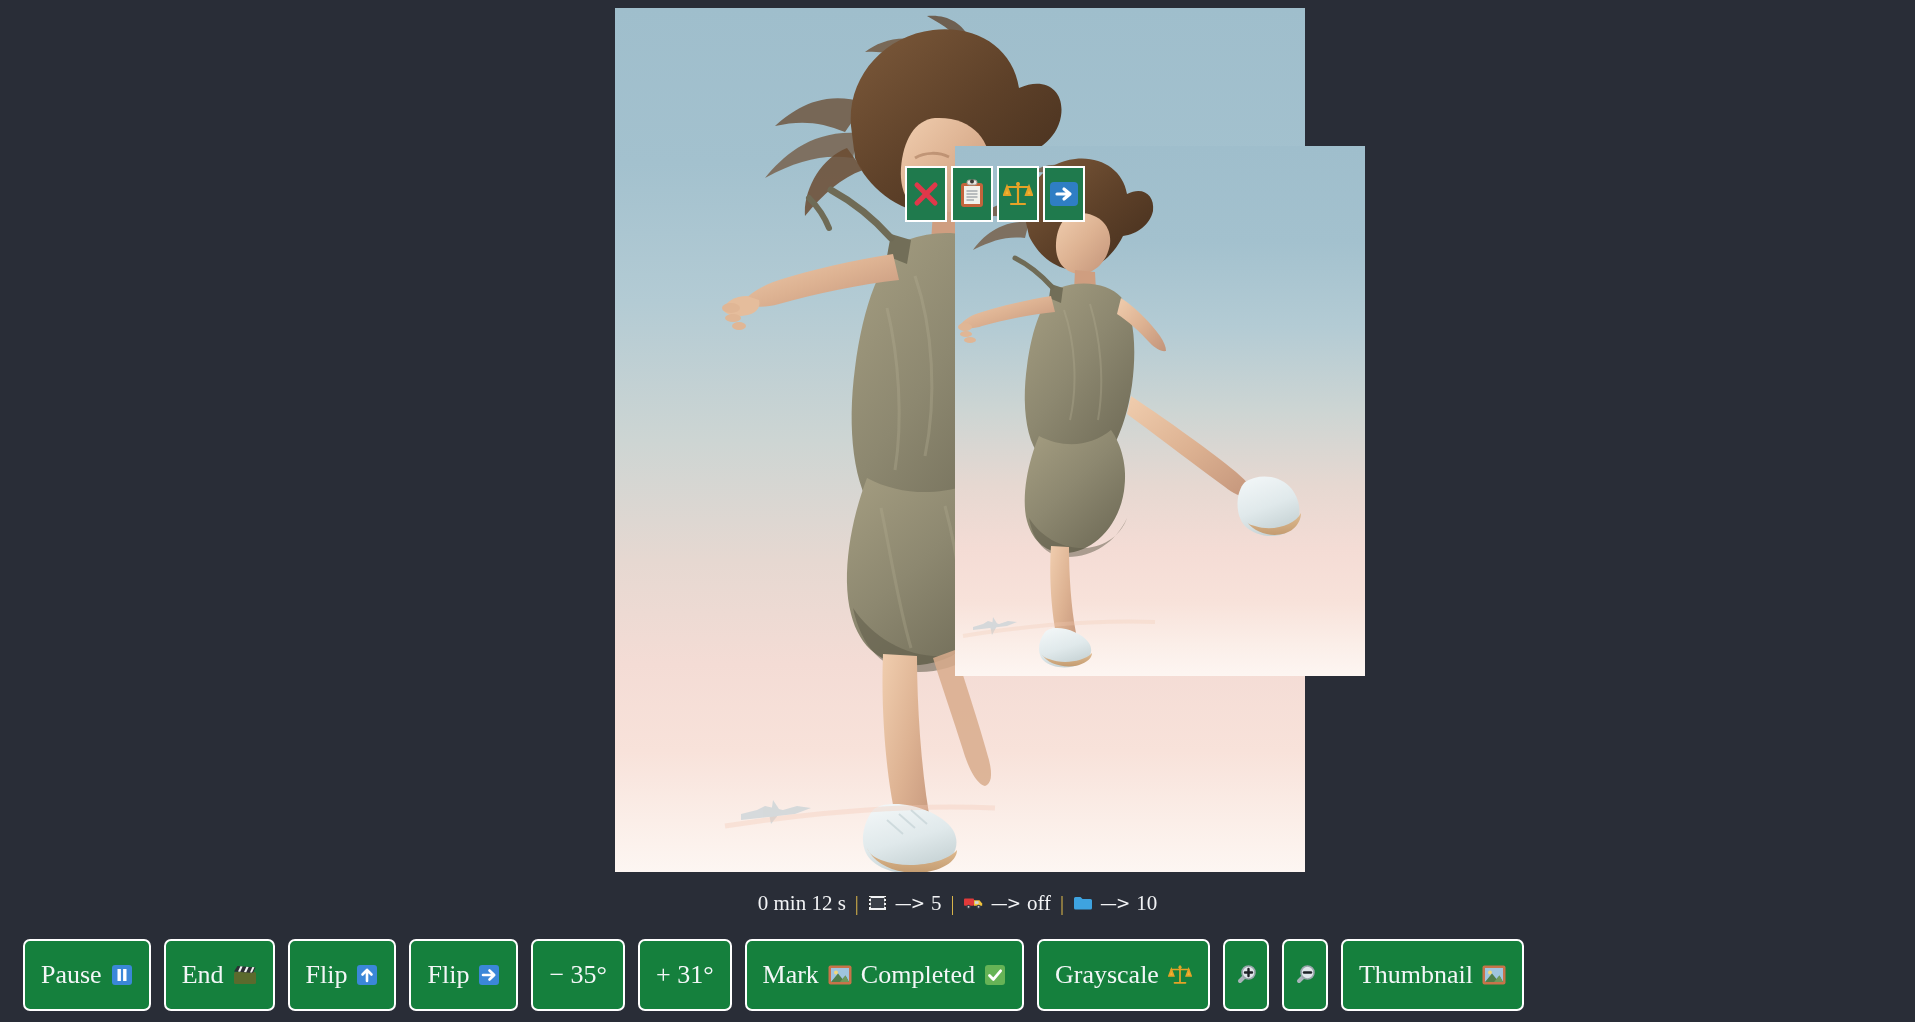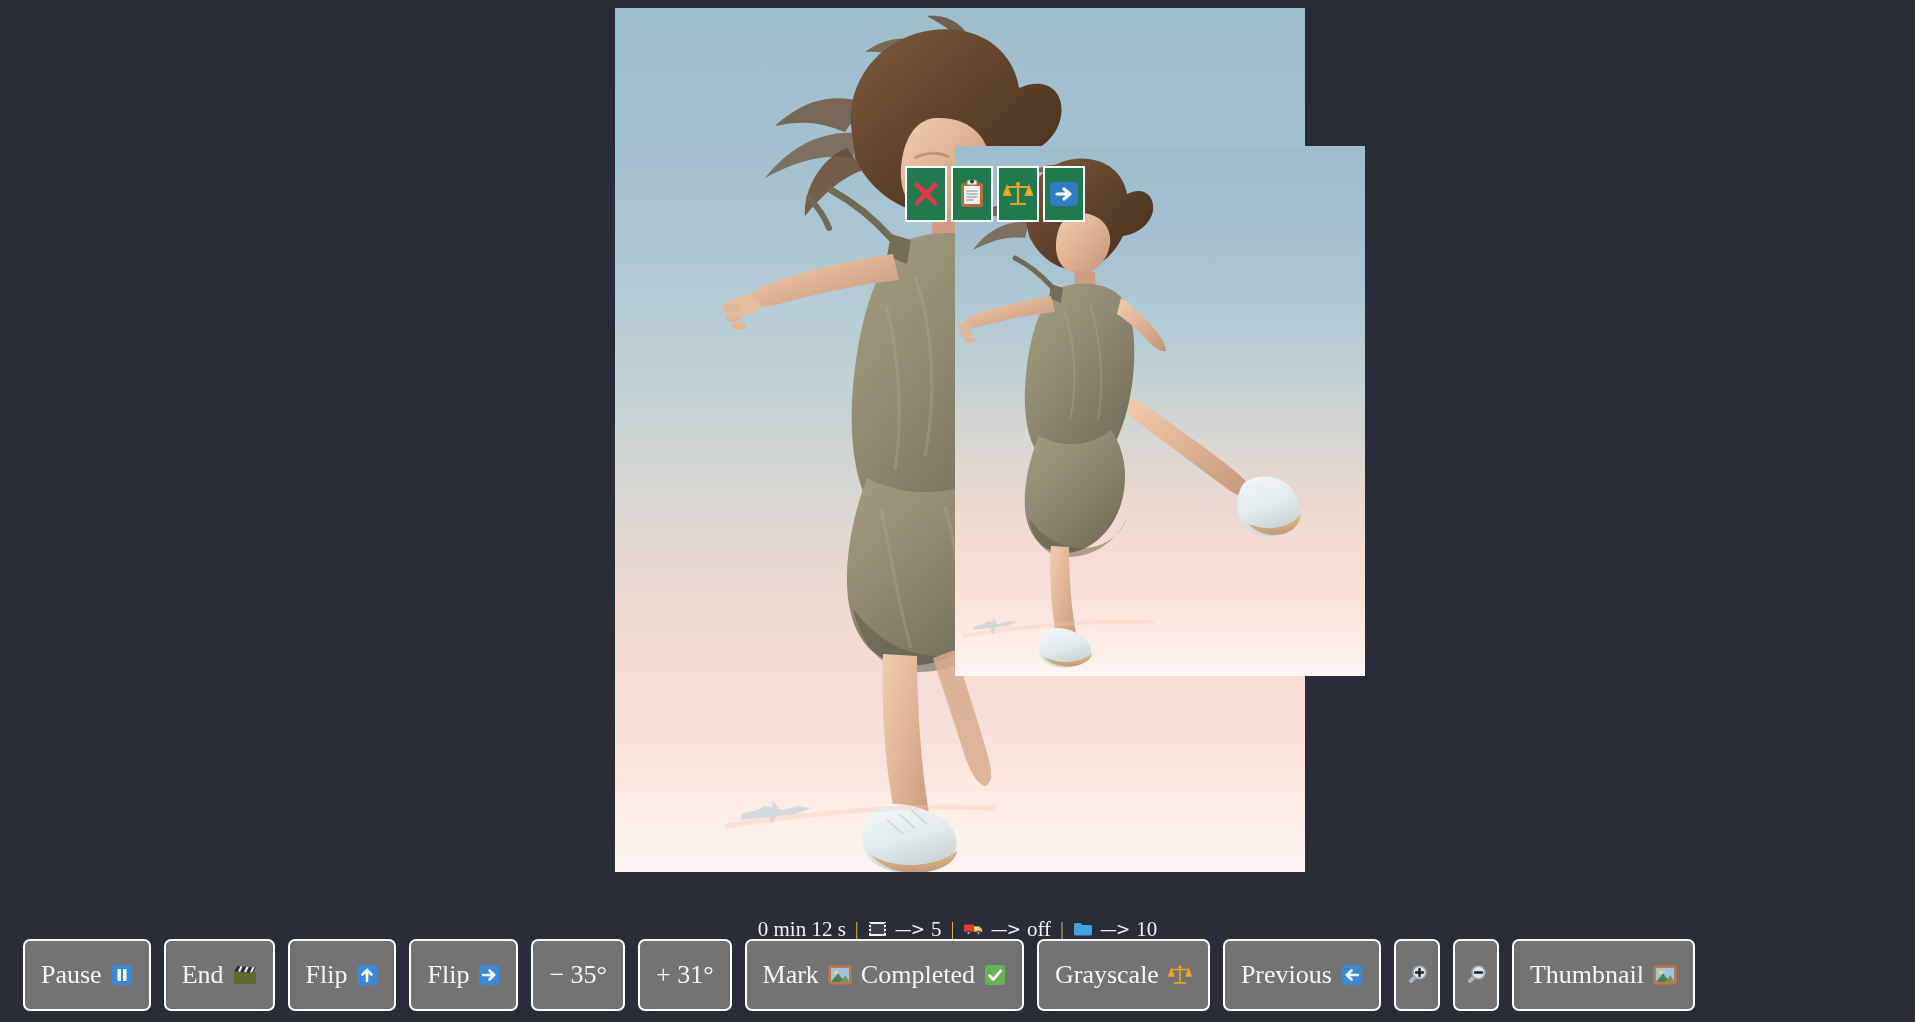--- a/index.html
+++ b/index.html
@@ -95,21 +95,21 @@
     font-family: "DejaVu Sans", sans-serif;
   }
 
   
   .float-btn svg { display: block; }
 
   
   #status-bar {
     position: absolute;
     left: 0;
-    top: 914px;
+    top: 888px;
     width: 1915px;
     height: 30px;
     display: flex;
     align-items: center;
     justify-content: center;
     gap: 0;
     color: #f2f3f5;
     font-size: 21px;
     font-family: "Liberation Serif", "DejaVu Serif", serif;
     white-space: nowrap;
@@ -144,21 +144,21 @@
     top: 928px;
     width: 1915px;
     height: 94px;
     display: flex;
     align-items: center;
     gap: 0;
     padding-left: 23px;
   }
 
   .tb-btn {
-    background: #737373;
+    background: #15803d;
     border: 2px solid #ffffff;
     border-radius: 7px;
     color: #f3f6f7;
     font-family: "Liberation Serif", "DejaVu Serif", serif;
     font-size: 26px;
     height: 62px;
     margin-right: 13px;
     padding: 0 16px;
     display: inline-flex;
     align-items: center;
@@ -584,29 +584,20 @@
           <line x1="4" y1="7" x2="26" y2="7"></line>
           <line x1="8" y1="24" x2="22" y2="24"></line>
           <path d="M4 7 L1 15 L7 15 Z" fill="#f2b733"></path>
           <path d="M26 7 L23 15 L29 15 Z" fill="#f2b733"></path>
         </g>
         <circle cx="15" cy="4" r="2" fill="#e5a227"></circle>
       </svg>
     </span>
   </button>
 
-  <button class="tb-btn tall">
-    <span>Previous</span>
-    <span class="emoji">
-      <svg width="22" height="22" viewBox="0 0 22 22">
-        <rect x="1" y="1" width="20" height="20" rx="3" fill="#3b87d8"></rect>
-        <path d="M17 11 L6 11 M10.5 6.5 L5.8 11 L10.5 15.5" stroke="#ffffff" stroke-width="2.6" fill="none" stroke-linecap="round" stroke-linejoin="round"></path>
-      </svg>
-    </span>
-  </button>
 
 
   <button class="tb-btn tall icon-only">
     <span class="emoji">
       <svg width="24" height="24" viewBox="0 0 24 24">
         <line x1="6" y1="18" x2="11" y2="13" stroke="#aab3ba" stroke-width="4" stroke-linecap="round"></line>
         <circle cx="14.5" cy="9.5" r="6.5" fill="#dfe6ea" stroke="#9aa5ac" stroke-width="1.6"></circle>
         <path d="M14.5 6 L14.5 13 M11 9.5 L18 9.5" stroke="#1e2126" stroke-width="2.4" stroke-linecap="round"></path>
       </svg>
     </span>

